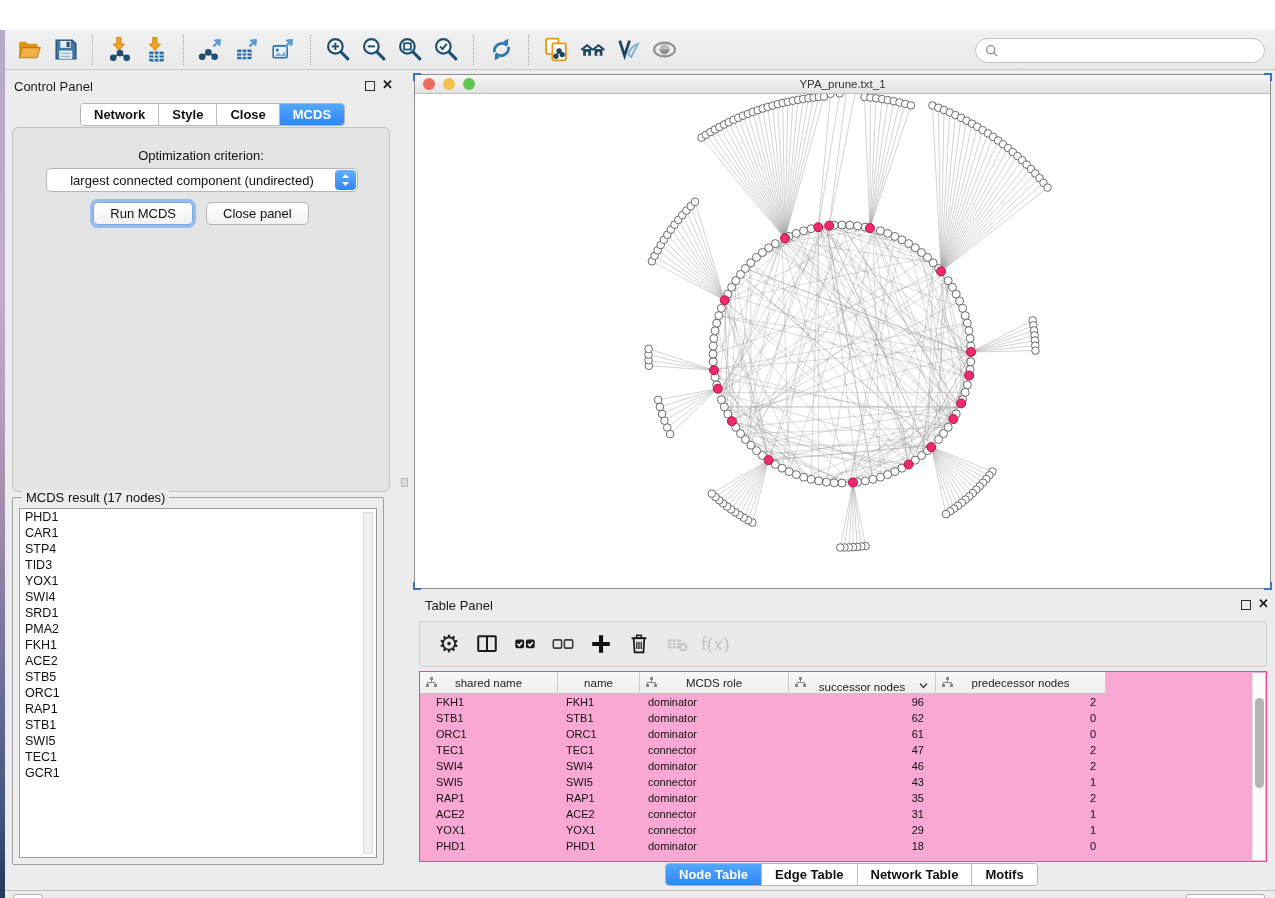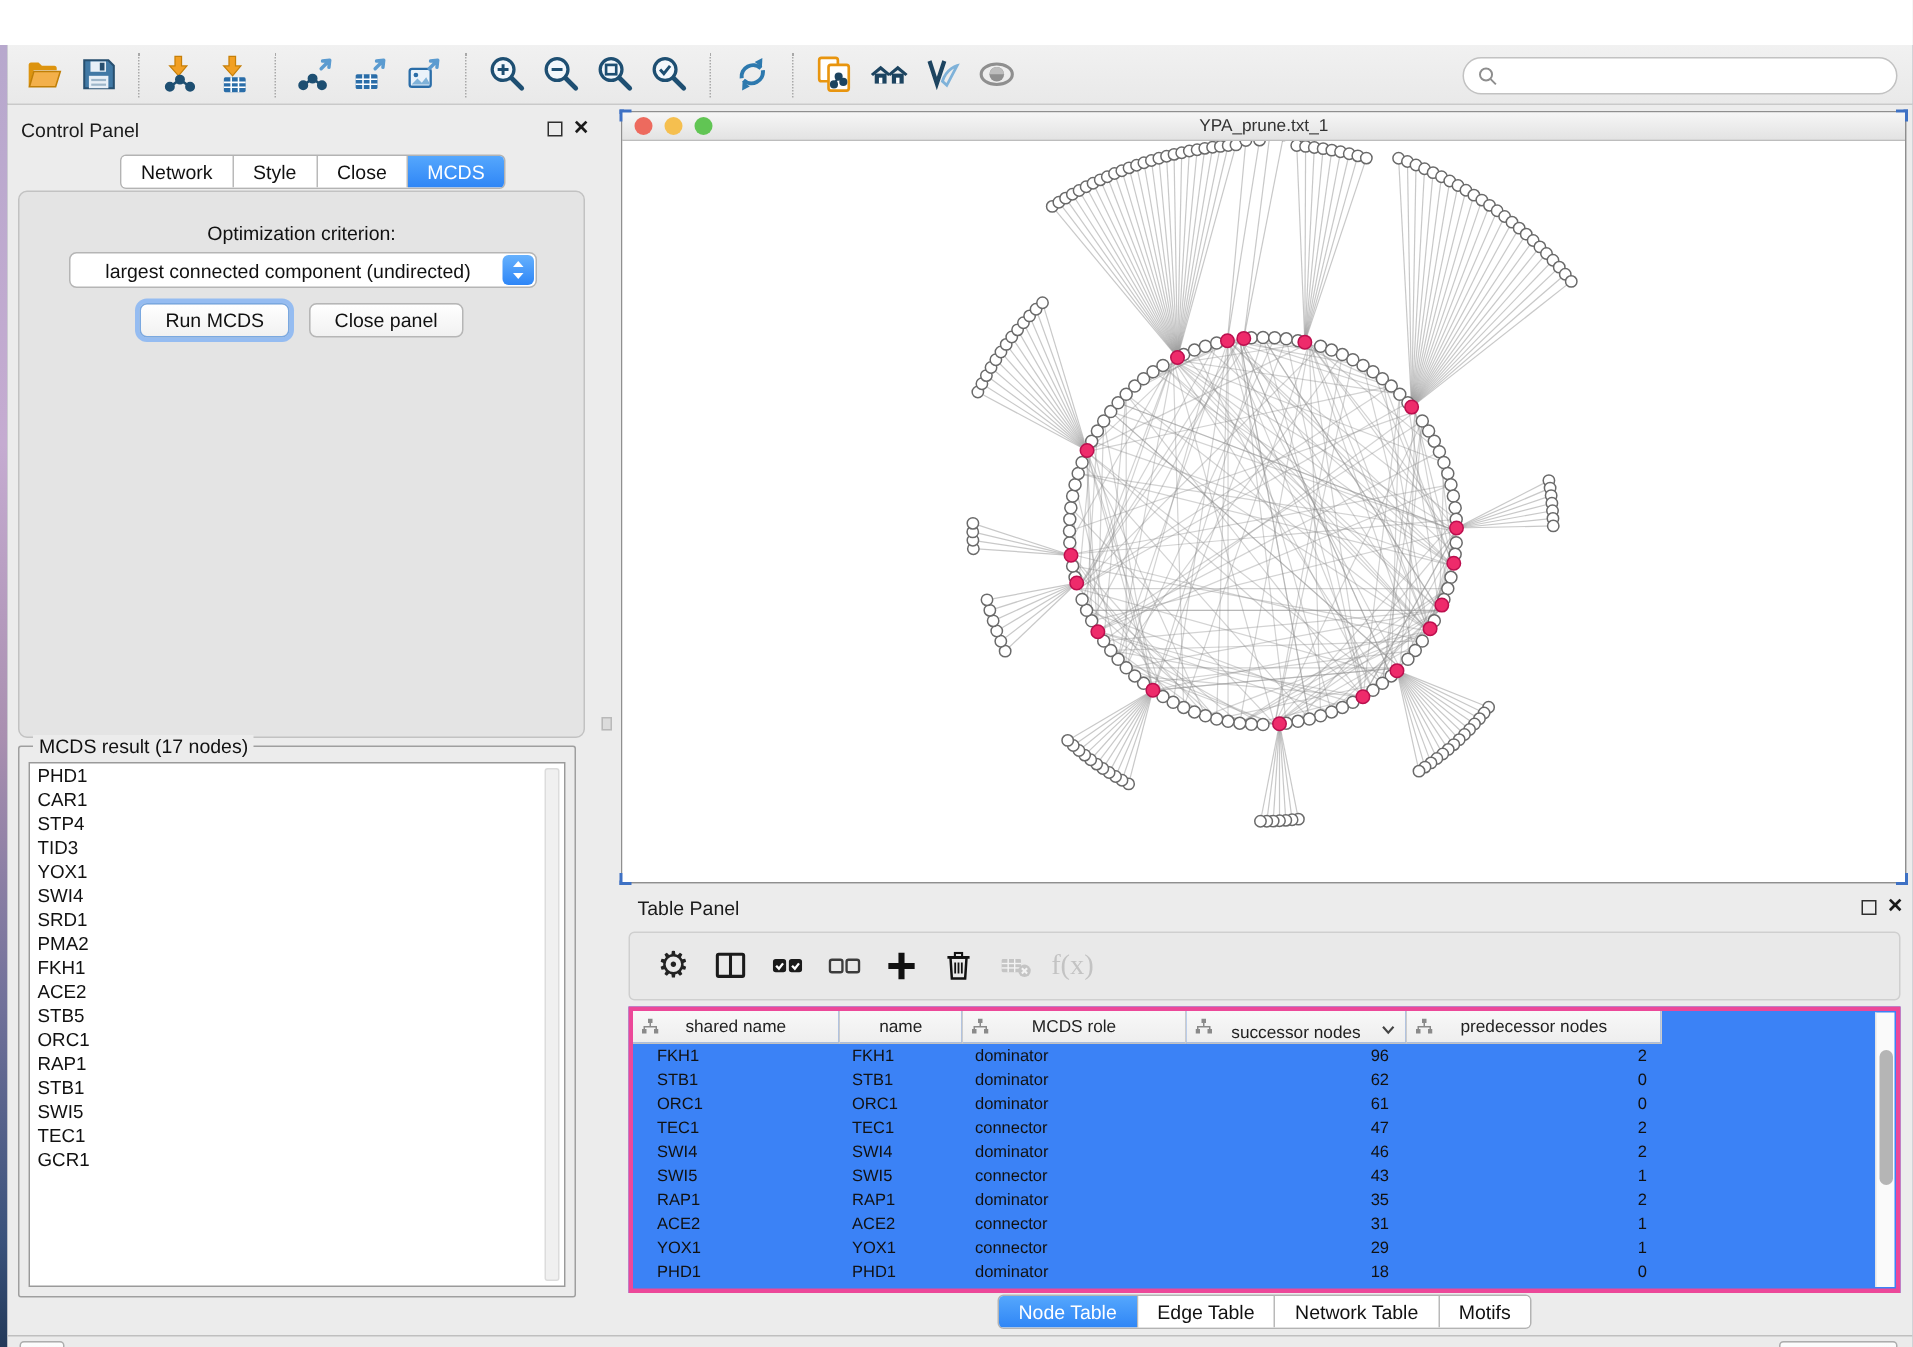--- a/index.html
+++ b/index.html
@@ -25,21 +25,21 @@
   #search-wrap svg { width:14px; height:14px; margin:0 4px 0 9px; }
   #search-input { border:none; outline:none; background:transparent; flex:1; font-size:12px;
     font-family:"Liberation Sans",sans-serif; height:20px; }
 
   
   #control-panel { position:absolute; left:0; top:40px; width:395px; height:820px; background:#ececec; }
   #cp-title { position:absolute; left:9px; top:9px; font-size:13px; color:#1b1b1b; }
   .panel-float-btn { position:absolute; top:11px; width:10px; height:10px; border:1.6px solid #2e2e2e; }
   .panel-close-btn { position:absolute; top:8px; font-size:13px; font-weight:bold; color:#1b1b1b; line-height:14px; }
   .seg-tabs { position:absolute; display:flex; height:23px; background:#fff;
-    border:1px solid #b3b3b3; border-radius:4px; overflow:hidden; font-size:13px; }
+    border:1px solid #b3b3b3; border-radius:4px; overflow:hidden; font-size:13px;font-weight:bold; }
   .seg { display:flex; align-items:center; justify-content:center; padding:0 13px;
     border-right:1px solid #b9b9b9; color:#111; background:#fff; }
   .seg:last-child { border-right:none; }
   .seg.active { background:linear-gradient(#55a7fd,#2f86f6); color:#fff; }
   #cp-card { position:absolute; left:7px; top:57px; width:378px; height:365px;
     background:#e4e4e4; border:1px solid #c2c2c2; border-radius:6px; }
   #opt-label { position:absolute; top:20px; width:100%; text-align:center; font-size:13px; color:#111; }
   #criterion-combo { position:absolute; left:33px; top:40px; width:312px; height:24px;
     background:#fff; border:1px solid #b5b5b5; border-radius:5px; display:flex; align-items:center; }
   #criterion-value { flex:1; text-align:center; font-size:13px; color:#111; padding-right:20px; }
@@ -89,21 +89,21 @@
   #tp-title { position:absolute; left:16px; top:528px; font-size:13px; color:#1b1b1b; }
   #tp-toolbar { position:absolute; left:10px; top:551px; width:848px; height:46px;
     background:#e9e9e9; border:1px solid #cfcfcf; border-radius:4px;
     display:flex; align-items:center; padding-left:12px; }
   .tpt-btn { width:34px; height:34px; display:flex; align-items:center; justify-content:center; margin-right:4px; }
   .tpt-btn svg { width:24px; height:24px; }
   .uni-gear { font-size:24px; color:#222; line-height:24px; }
   .fx-label { font-family:"Liberation Serif",serif; font-size:19px; color:#bdbdbd; }
 
   #node-table { position:absolute; left:10px; top:601px; width:848px; height:191px;
-    background:#3b82f6; border:3px solid #ec4899; }
+    background:#f9a8d4; border:1px solid #ec4899; }
   #table-header { position:absolute; left:0; top:0; height:22px; display:flex; }
   .th-cell { position:relative; height:22px; background:linear-gradient(#f8f8f8,#eeeeee);
     border-right:1px solid #cccccc; border-bottom:1px solid #c3c3c3;
     display:flex; align-items:center; justify-content:center; font-size:11.5px; color:#222; }
   .th-tree { position:absolute; left:6px; top:5px; }
   .th-sort { position:absolute; right:7px; top:7px; }
   #table-body { position:absolute; left:0; top:22px; }
   .t-row { display:flex; height:16px; align-items:center; }
   .t-cell { font-size:11px; color:#111; white-space:nowrap; overflow:hidden; }
   #table-scroll { position:absolute; right:1px; top:1px; width:13px; bottom:1px;

